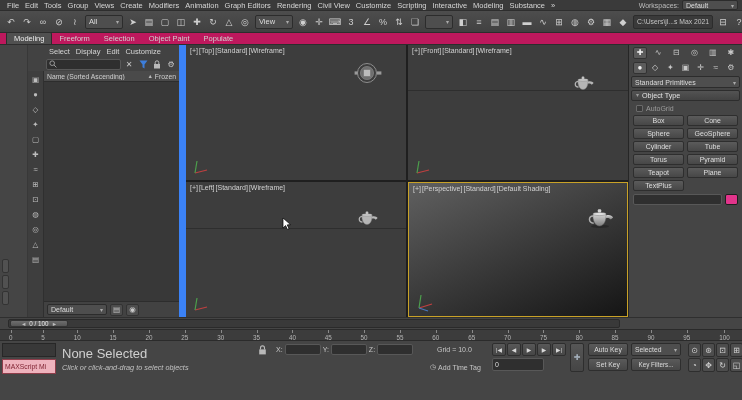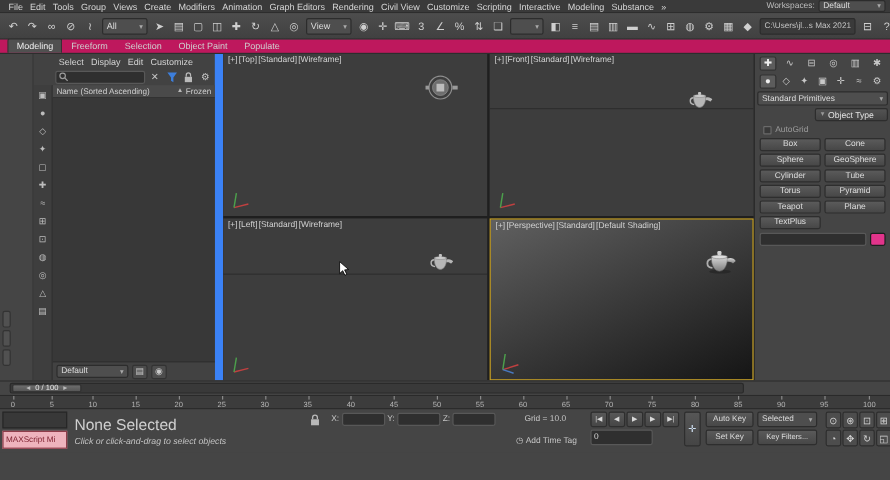--- a/index.html
+++ b/index.html
@@ -94,21 +94,21 @@
 
   
   .cmdpanel{width:114px;background:#454545;border-left:1px solid #262626;display:flex;flex-direction:column;
             gap:2px;padding:1px 2px;flex:none;}
   .cp-tabs,.cp-subtabs{display:flex;justify-content:space-between;align-items:center;height:13px;padding:0 2px;}
   .cp-tabs span,.cp-subtabs span{width:14px;height:12px;display:inline-flex;align-items:center;justify-content:center;
             font-size:8px;color:#c8c8c8;border-radius:2px;}
   .cp-tabs span:first-child,.cp-subtabs span:first-child{background:#5c5c5c;border:1px solid #323232;color:#efefef;}
   .cp-dd{height:12px;}
   .rollout{height:11px;background:linear-gradient(#535353,#434343);border:1px solid #2d2d2d;border-radius:2px;
-           display:flex;gap:3px;padding:0 4px;font-size:7.2px;color:#e2e2e2;margin-left:48px;}
+           display:flex;gap:3px;padding:0 4px;font-size:7.2px;color:#e2e2e2;}
   .autogrid{display:flex;align-items:center;gap:3px;height:10px;padding:0 5px;}
   .checkbox{width:7px;height:7px;background:#393939;border:1px solid #6a6a6a;border-radius:1px;}
   .autogrid-label{font-size:7px;color:#9c9c9c;}
   .cp-grid{display:grid;grid-template-columns:1fr 1fr;gap:2px 3px;padding:0 2px;}
   .cp-grid .cmd-btn{height:11px;background:linear-gradient(#5b5b5b,#474747);border:1px solid #2e2e2e;
            border-radius:2px;font-size:7px;color:#dedede;display:flex;align-items:center;justify-content:center;
            white-space:nowrap;overflow:hidden;}
   .name-row{display:flex;align-items:center;gap:3px;padding:1px 2px;}
   .name-field{flex:1;height:11px;background:#2f2f2f;border:1px solid #585858;border-radius:2px;
               color:#ddd;font-size:7px;font-family:"Liberation Sans",sans-serif;min-width:0;}

